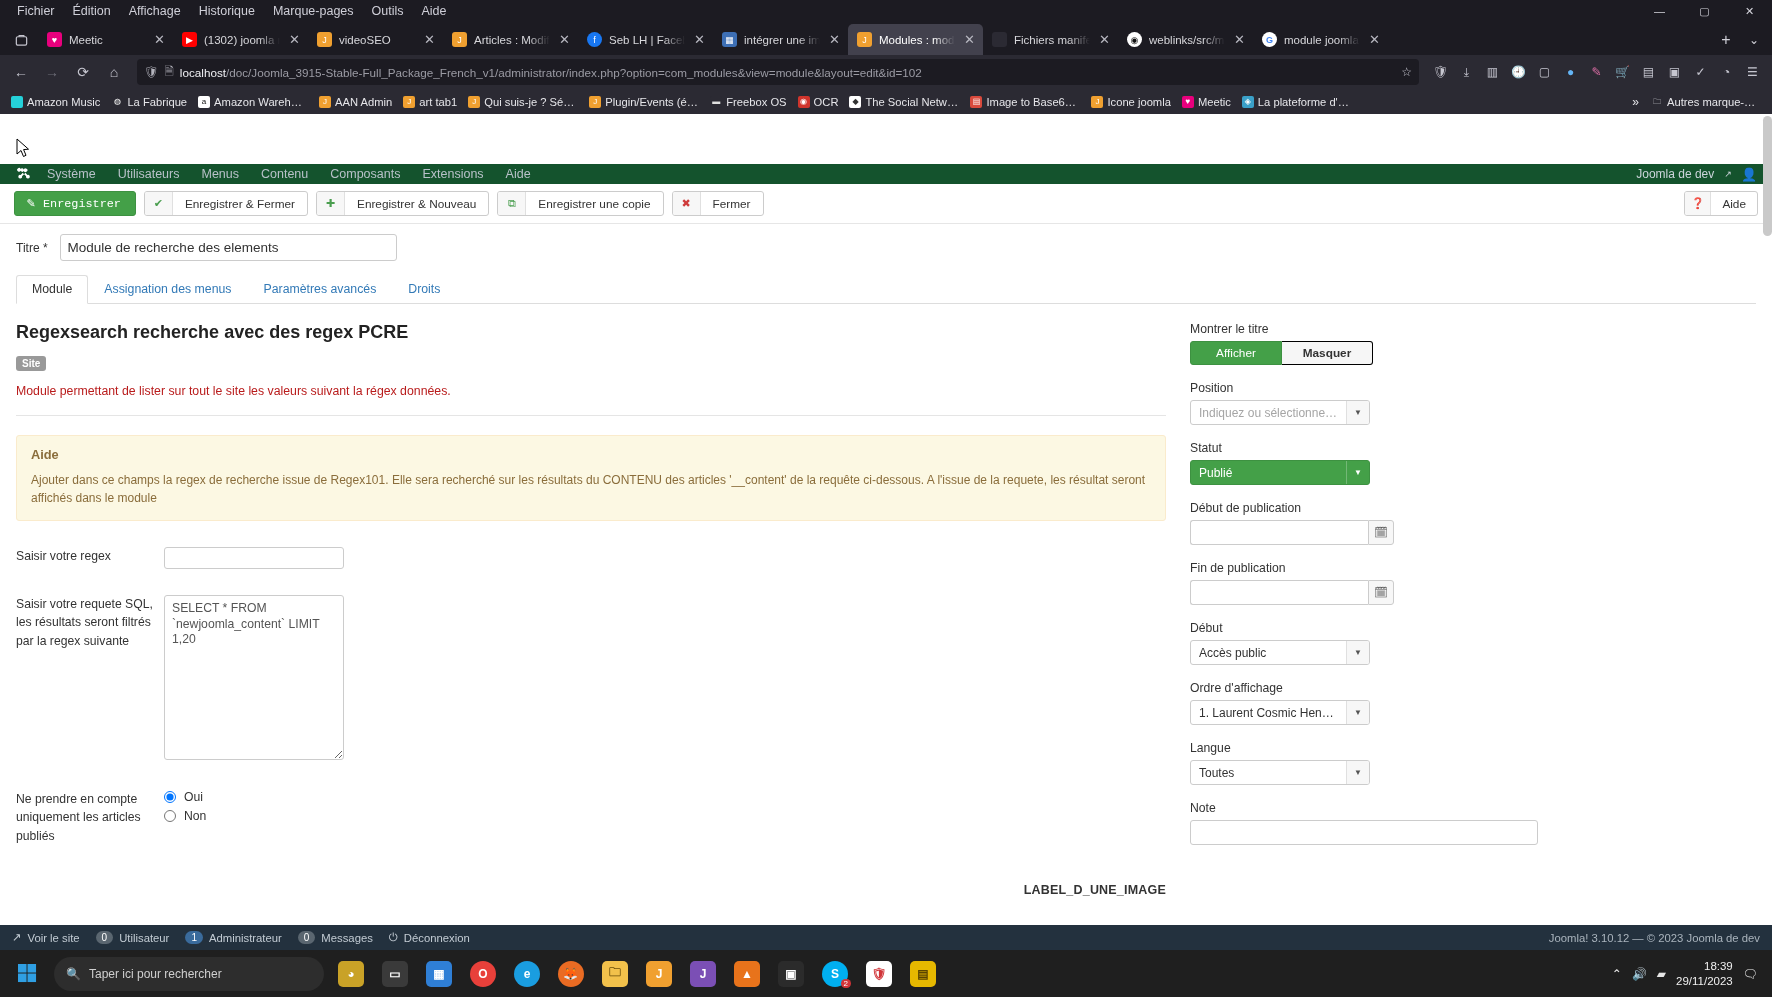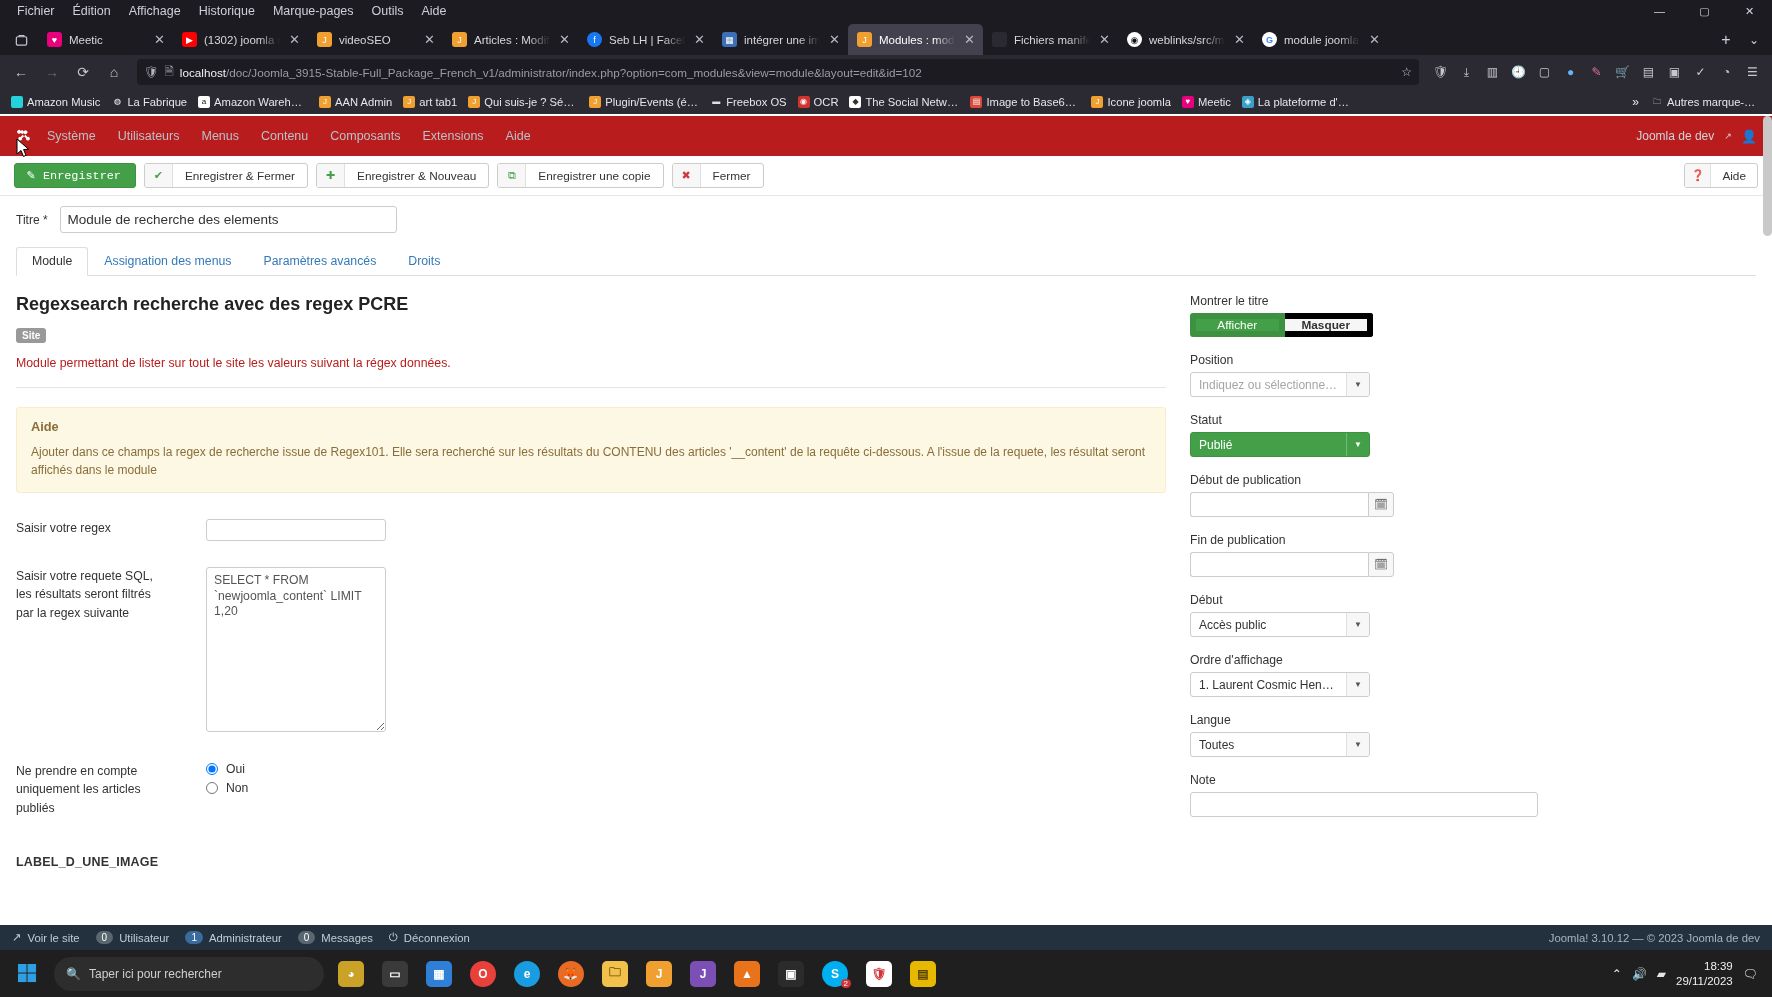--- a/index.html
+++ b/index.html
@@ -98,22 +98,22 @@
   .bm .blabel { overflow:hidden; text-overflow:ellipsis; }
   .bm-spacer { flex: 1; }
   .bm-chev { padding: 2px 6px; color:#e6e6ea; font-size:12px; }
 
   
   .page {
     position: absolute; top: 116px; left: 0; right: 0; bottom: 47px;
     background: #fff; overflow: hidden;
   }
   .j-navbar {
-    height: 40px; background: #b91c1c; color: #b8c1c9;
-    display: flex; align-items: center; padding: 0 10px; font-size: 12.5px;
+    height: 20px; background: #14532d; color: #b8c1c9;
+    display: flex; align-items: center; padding: 0 10px; font-size: 12.5px; margin-top: 48px;
   }
   .j-logo { width: 26px; display:flex;align-items:center;justify-content:center; color:#fff; font-size:13px;}
   .j-navbar .jn { padding: 0 11px; white-space: nowrap; }
   .j-right { margin-left: auto; display:flex; align-items:center; gap:10px; font-size:12px; color:#cdd5dc;}
   .j-right .ext { font-size: 9px; }
   .j-user-ico { font-size: 13px; color:#b8c1c9; padding-right:4px;}
 
   .toolbar {
     height: 40px; background:#fff; border-bottom:1px solid #e6e6e6;
     display:flex; align-items:center; padding: 0 14px; gap: 8px;
@@ -175,45 +175,45 @@
   .mod-desc { font-size: 12.3px; color:#b91c1c; margin: 13px 0 0 0; }
   .hr-line { border:0; border-top:1px solid #e5e5e5; margin: 17px 0 0 0; }
 
   .alert-help {
     background:#fcf8e3; border:1px solid #faebcc; border-radius:3px;
     padding: 11px 14px 13px 14px; margin-top: 19px; color:#8a6d3b;
   }
   .alert-help h4 { margin: 0 0 9px 0; font-size: 12.8px; font-weight: bold; }
   .alert-help p { margin: 0; font-size: 12px; line-height: 1.5; }
 
-  .field-row { display:flex; margin-top: 26px; gap: 42px; }
+  .field-row { display:flex; margin-top: 26px; }
   .field-row .f-label {
     width: 148px; flex:none; font-size: 12.2px; color:#333; line-height:1.5; padding-right: 10px;
   }
   .field-row .f-ctl { flex: 1; }
   .inp-regex {
     width: 180px; height: 22px; border:1px solid #ccc; border-radius:3px;
     font-size: 12px; padding: 2px 6px; font-family: "Liberation Sans", sans-serif;
   }
   .ta-sql {
     width: 180px; height: 165px; border:1px solid #ccc; border-radius:3px;
     font-size: 12.2px; padding: 5px 7px; color:#555; resize: both;
     font-family: "Liberation Sans", sans-serif; line-height: 1.28;
   }
   .radio-line { display:flex; align-items:center; gap:8px; margin-bottom: 5px; font-size:12.2px; color:#333;}
   .radio-line input[type=radio] { margin:0; width:12px; height:12px; }
-  .label-image { font-size: 12.5px; font-weight: bold; color:#333; margin-top: 38px; letter-spacing:0.2px;}
+  .label-image { font-size: 12.5px; font-weight: bold; color:#333; margin-top: 38px; letter-spacing:0.2px;text-align:right;}
 
   
   .s-label { font-size: 12.2px; color:#333; margin: 0 0 5px 0; }
   .s-group { margin-bottom: 16px; }
   .btn-group { display:flex; width: 183px; height: 24px; }
   .btn-group .bg-btn {
     flex:1; display:flex;align-items:center;justify-content:center;
-    font-size:11.8px; border:6px solid #000000; background:#f6f6f6; color:#333;
+    font-size:11.8px; border:1px solid #000000; background:#f6f6f6; color:#333;
   }
   .btn-group .bg-btn:first-child { border-radius:3px 0 0 3px; }
   .btn-group .bg-btn:last-child { border-radius:0 3px 3px 0; border-left:none;font-weight:bold; }
   .btn-group .bg-btn.on { background:#44a048; border-color:#3d9141; color:#fff; }
   .sel {
     width: 180px; height: 25px; border:1px solid #ccc; border-radius:3px;
     background:#fff; display:flex; align-items:center; font-size:12px; color:#333;
     overflow:hidden;
   }
   .sel .sv { flex:1; padding: 0 8px; white-space:nowrap; overflow:hidden; text-overflow:ellipsis;}

